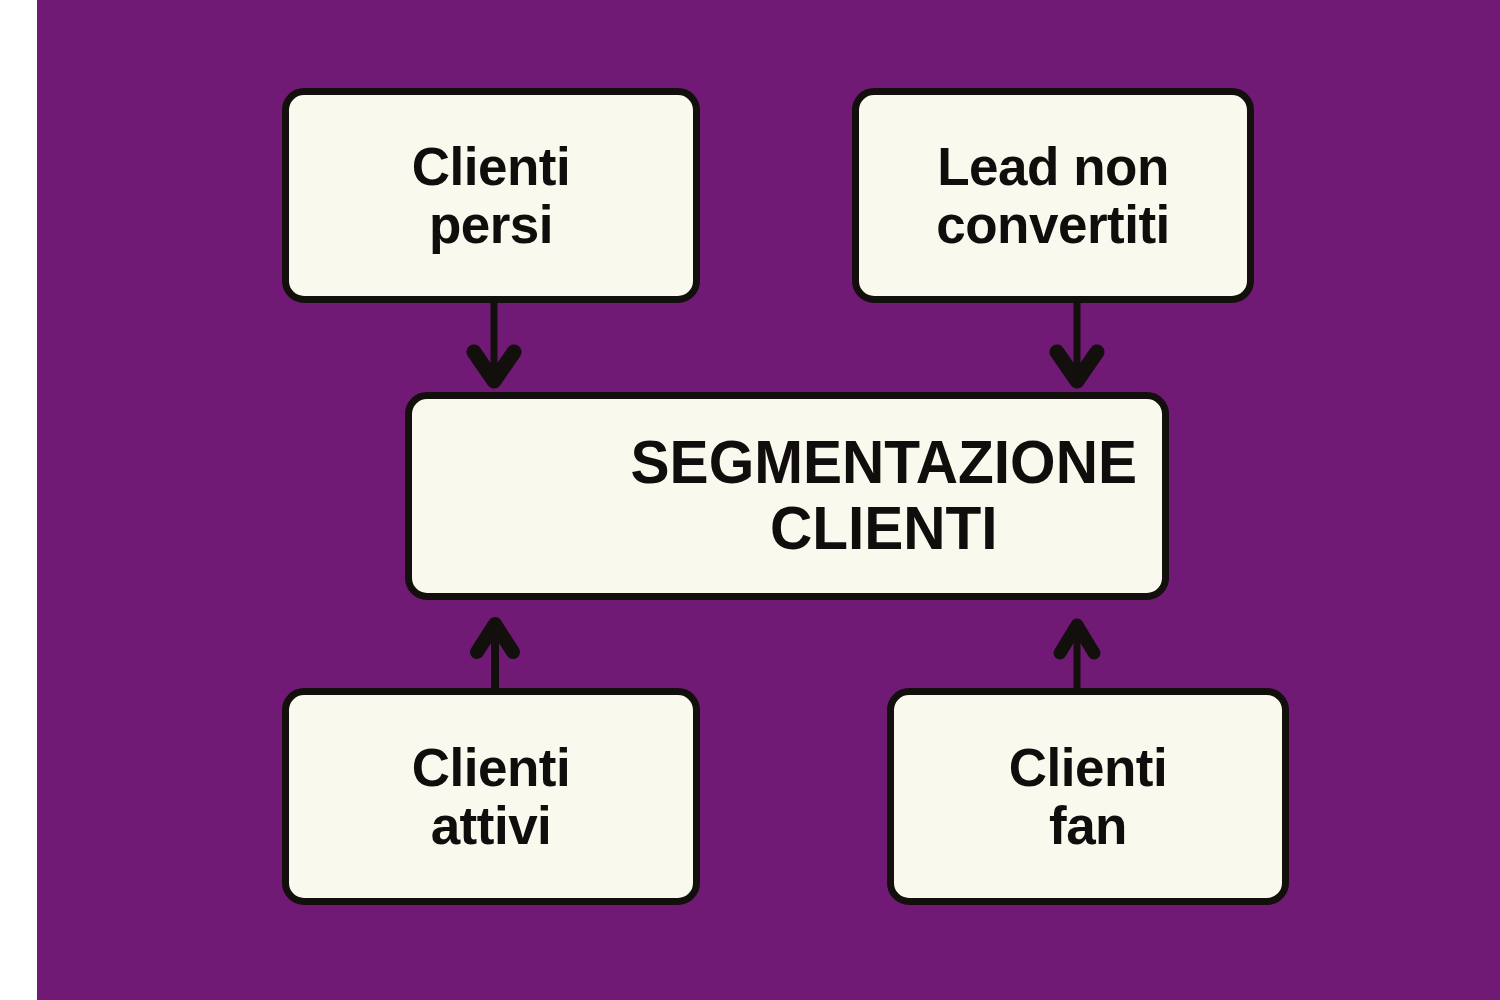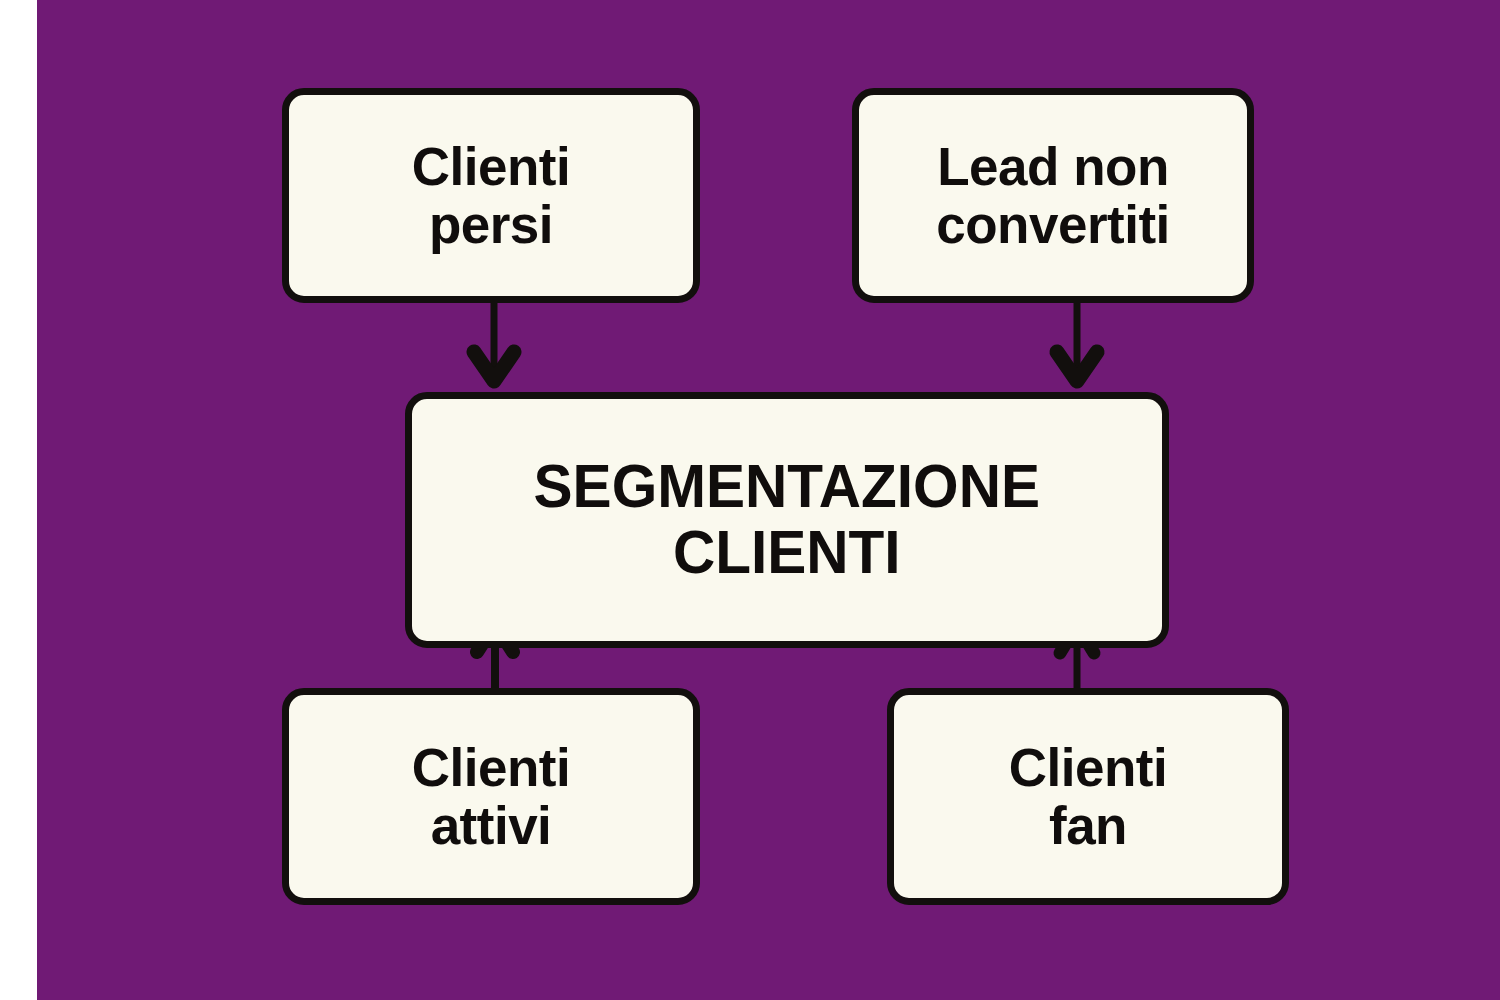--- a/index.html
+++ b/index.html
@@ -54,21 +54,21 @@
   
   .node-central .node-label {
     font-size: 61px;
     font-weight: 900;
     letter-spacing: 0px;
     transform: scaleX(0.96);
   }
 
   #node-clienti-persi      { left: 245px; top: 88px;  width: 418px; height: 215px; }
   #node-lead-non-convertiti{ left: 815px; top: 88px;  width: 402px; height: 215px; }
-  #node-segmentazione      { left: 368px; top: 392px; width: 764px; height: 256px; }
+  #node-segmentazione      { left: 368px; top: 392px; width: 764px; height: 208px; justify-content: flex-end; }
   #node-clienti-attivi     { left: 245px; top: 688px; width: 418px; height: 217px; }
   #node-clienti-fan        { left: 850px; top: 688px; width: 402px; height: 217px; }
 </style>
 </head>
 <body>
 
 <div id="canvas">
 
   <svg id="diagram-svg" viewBox="0 0 1500 1000" aria-hidden="true">
 

